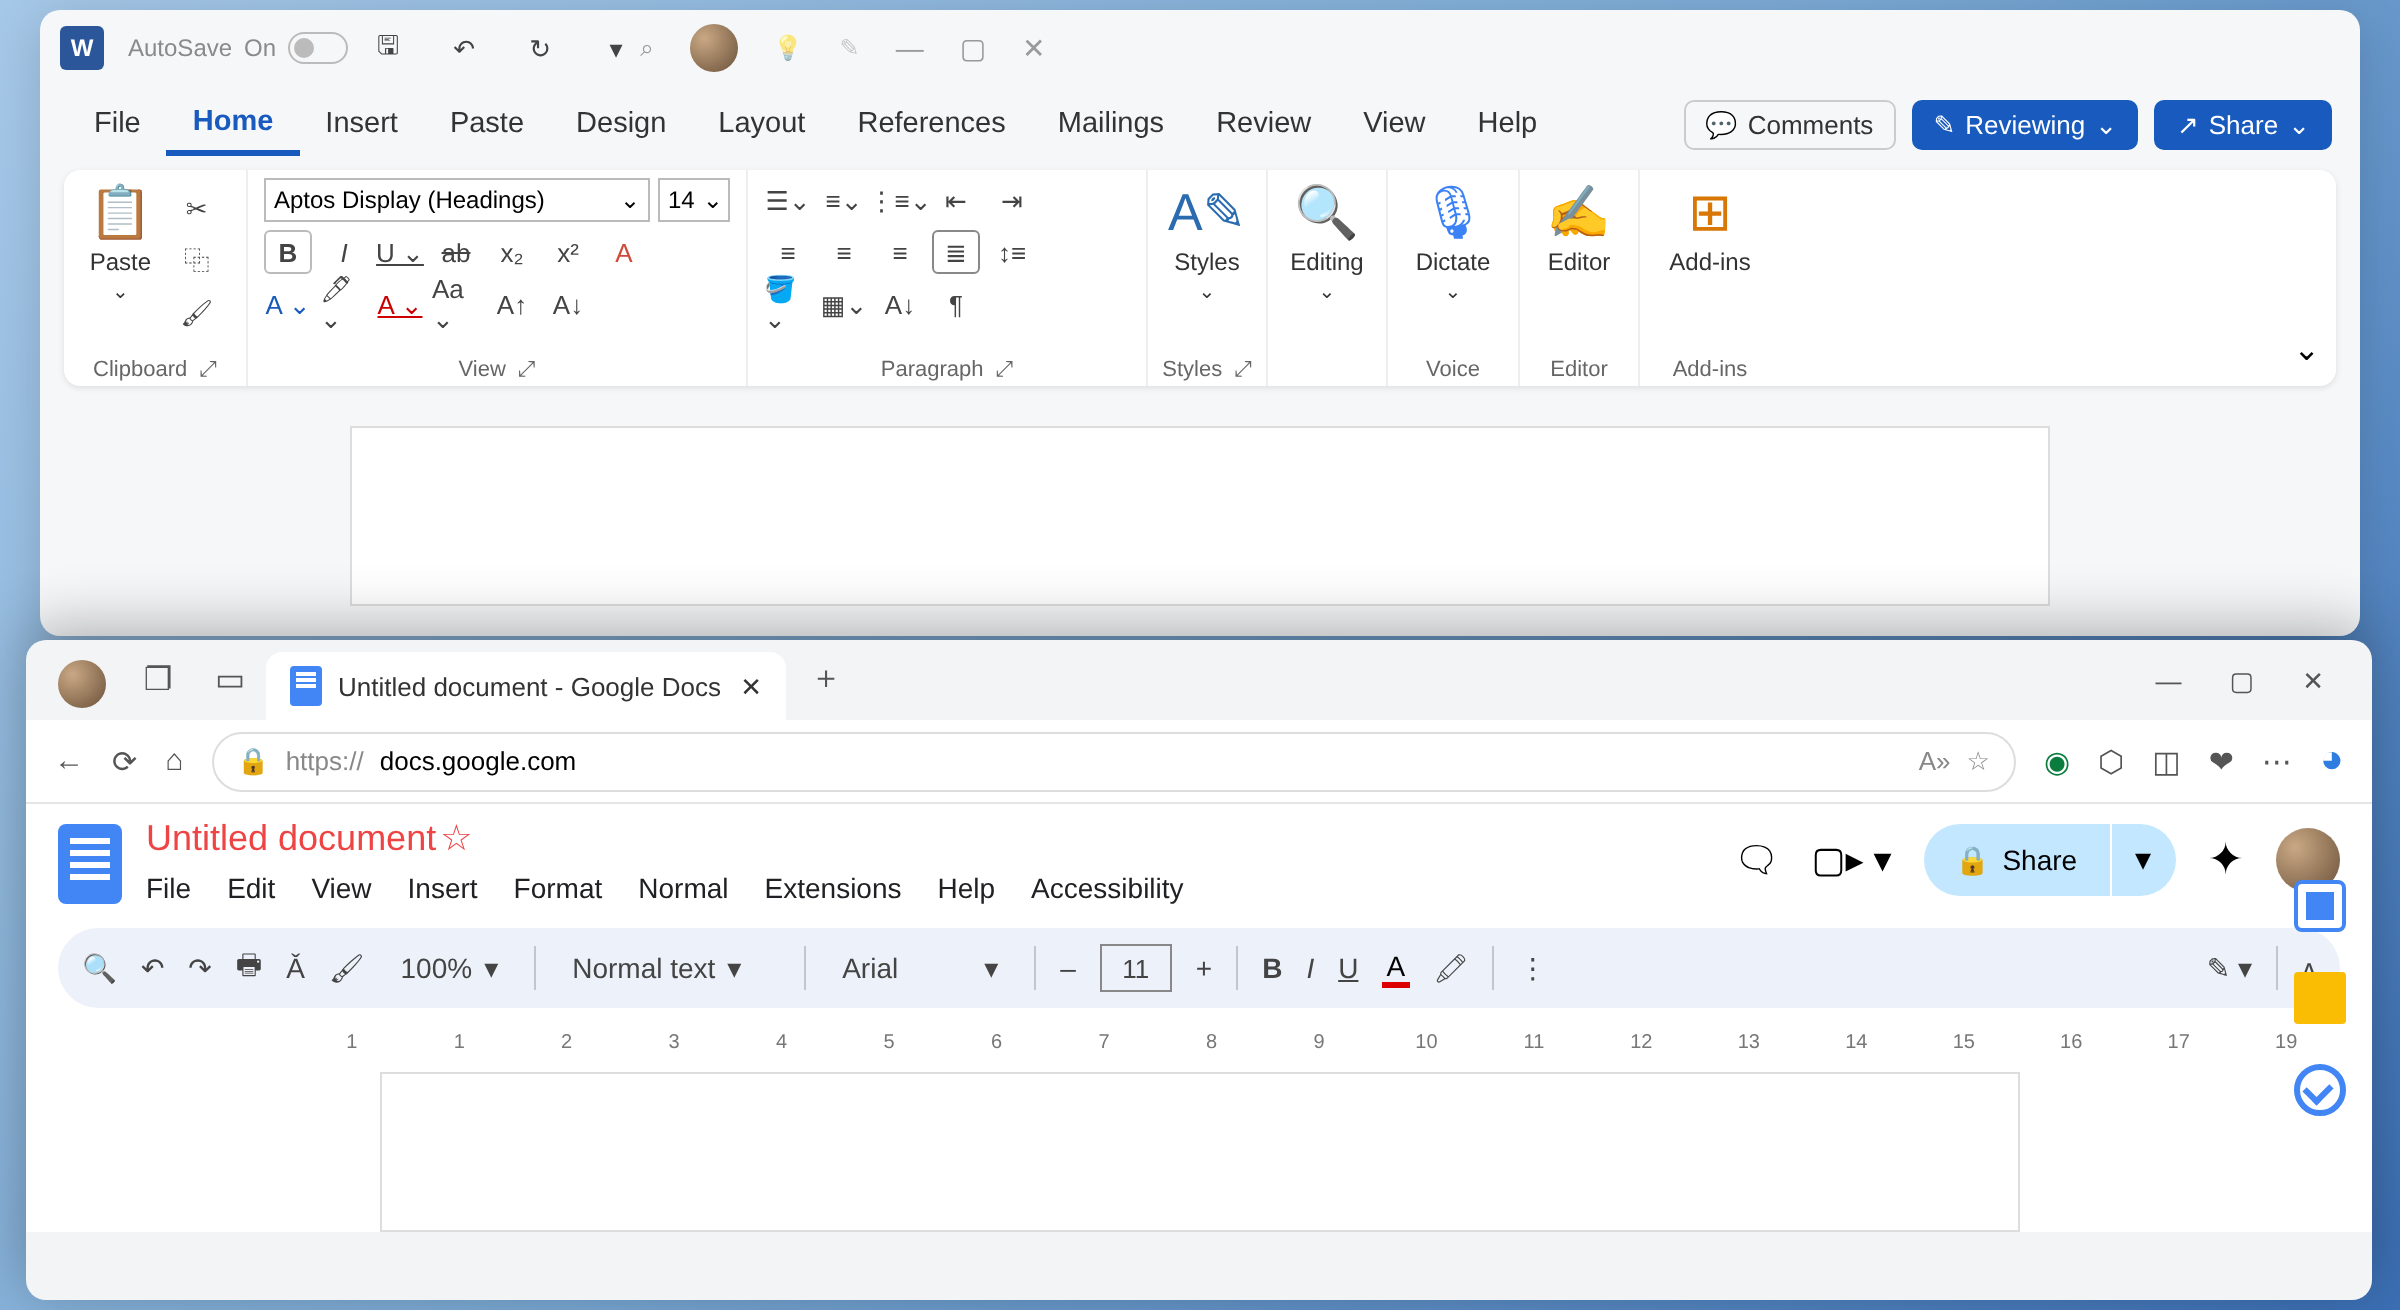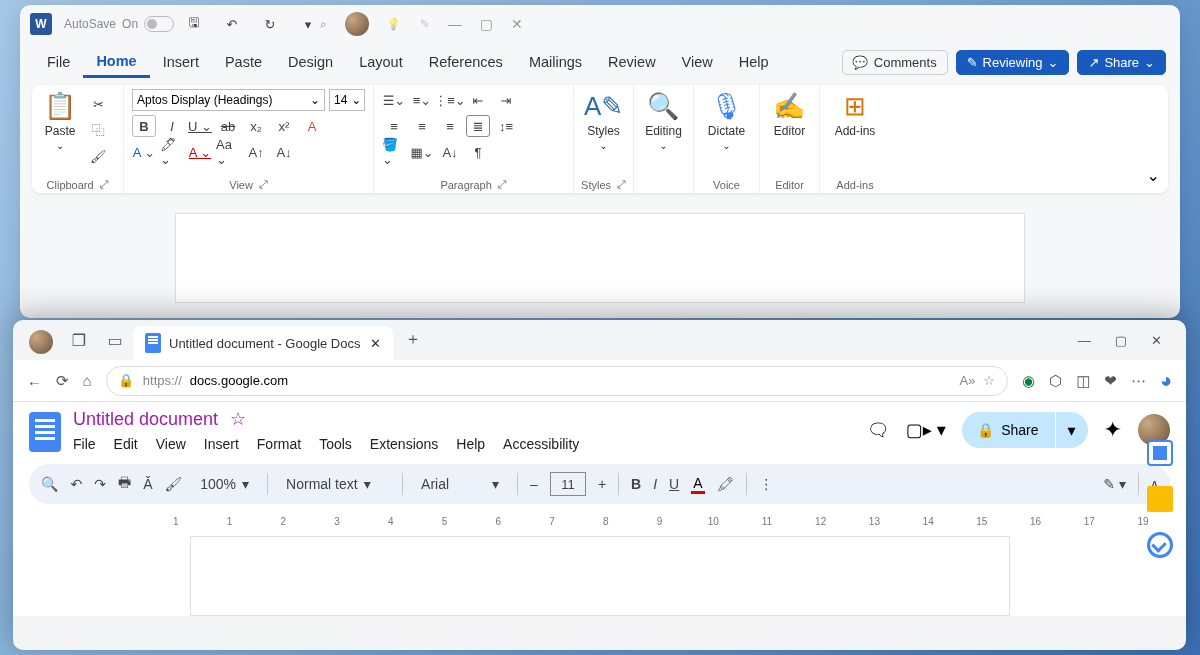--- a/index.html
+++ b/index.html
@@ -48,21 +48,21 @@
 .tabbar .spacer{flex:1;}
 .tabbar .wctrl{display:flex;gap:24px;margin:0 16px 12px;color:#555;font-size:13px;}
 .addr{height:42px;background:#fff;display:flex;align-items:center;padding:0 14px;gap:14px;border-bottom:1px solid #e5e5e5;}
 .addr .ic{color:#555;font-size:15px;}
 .url-bar{flex:1;height:30px;border:1px solid #ddd;border-radius:16px;display:flex;align-items:center;padding:0 12px;gap:8px;font-size:13px;color:#888;}
 .url-host{color:#000;}
 .docs-head{background:#fff;padding:6px 16px 0;display:flex;align-items:flex-start;}
 .docs-logo-big{width:32px;height:40px;background:#4285f4;border-radius:4px;position:relative;margin-right:12px;margin-top:4px;}
 .docs-logo-big::after{content:"";position:absolute;top:7px;left:6px;right:6px;height:3px;background:#fff;box-shadow:0 6px 0 #fff,0 12px 0 #fff,0 18px 0 #fff;}
 .docs-title-block{flex:1;}
-.docs-title{font-size:18px;color:#a21caf;display:flex;align-items:center;gap:12px;}
+.docs-title{font-size:18px;color:#ef4444;display:flex;align-items:center;gap:2px;}
 .docs-menu{display:flex;gap:18px;font-size:14px;color:#202124;padding:6px 0 8px;}
 .docs-actions{display:flex;align-items:center;gap:16px;padding-top:4px;}
 .share{background:#c2e7ff;border-radius:20px 0 0 20px;height:36px;display:flex;align-items:center;gap:6px;padding:0 16px;font-weight:500;font-size:14px;}
 .share-dd{background:#c2e7ff;border-radius:0 20px 20px 0;height:36px;width:32px;display:flex;align-items:center;justify-content:center;margin-left:-15px;}
 .docs-toolbar{background:#edf2fa;margin:0 16px;border-radius:24px;height:40px;display:flex;align-items:center;padding:0 12px;gap:12px;font-size:14px;color:#444;}
 .tb-sel{display:flex;align-items:center;gap:6px;padding:0 6px;}
 .tb-sep{width:1px;height:22px;background:#c4c7c9;}
 .fsz-box{border:1px solid #888;width:36px;height:24px;display:flex;align-items:center;justify-content:center;font-size:13px;}
 .ruler{height:22px;background:#fff;margin:6px 16px 0;position:relative;font-size:10px;color:#777;display:flex;align-items:center;padding-left:120px;}
 .ruler span{width:62px;display:inline-block;text-align:center;}
@@ -300,21 +300,21 @@
       <div class="docs-title">
         <span>Untitled document</span>
         <span>☆</span>
       </div>
       <div class="docs-menu">
         <span>File</span>
         <span>Edit</span>
         <span>View</span>
         <span>Insert</span>
         <span>Format</span>
-        <span>Tools</span>
+        <span>Normal</span>
         <span>Extensions</span>
         <span>Help</span>
         <span>Accessibility</span>
       </div>
     </div>
     <div class="docs-actions">
       <span style="font-size:18px">🗨</span>
       <span style="font-size:18px">▢▸ ▾</span>
       <span class="share">🔒 <span>Share</span></span>
       <span class="share-dd">▾</span>

